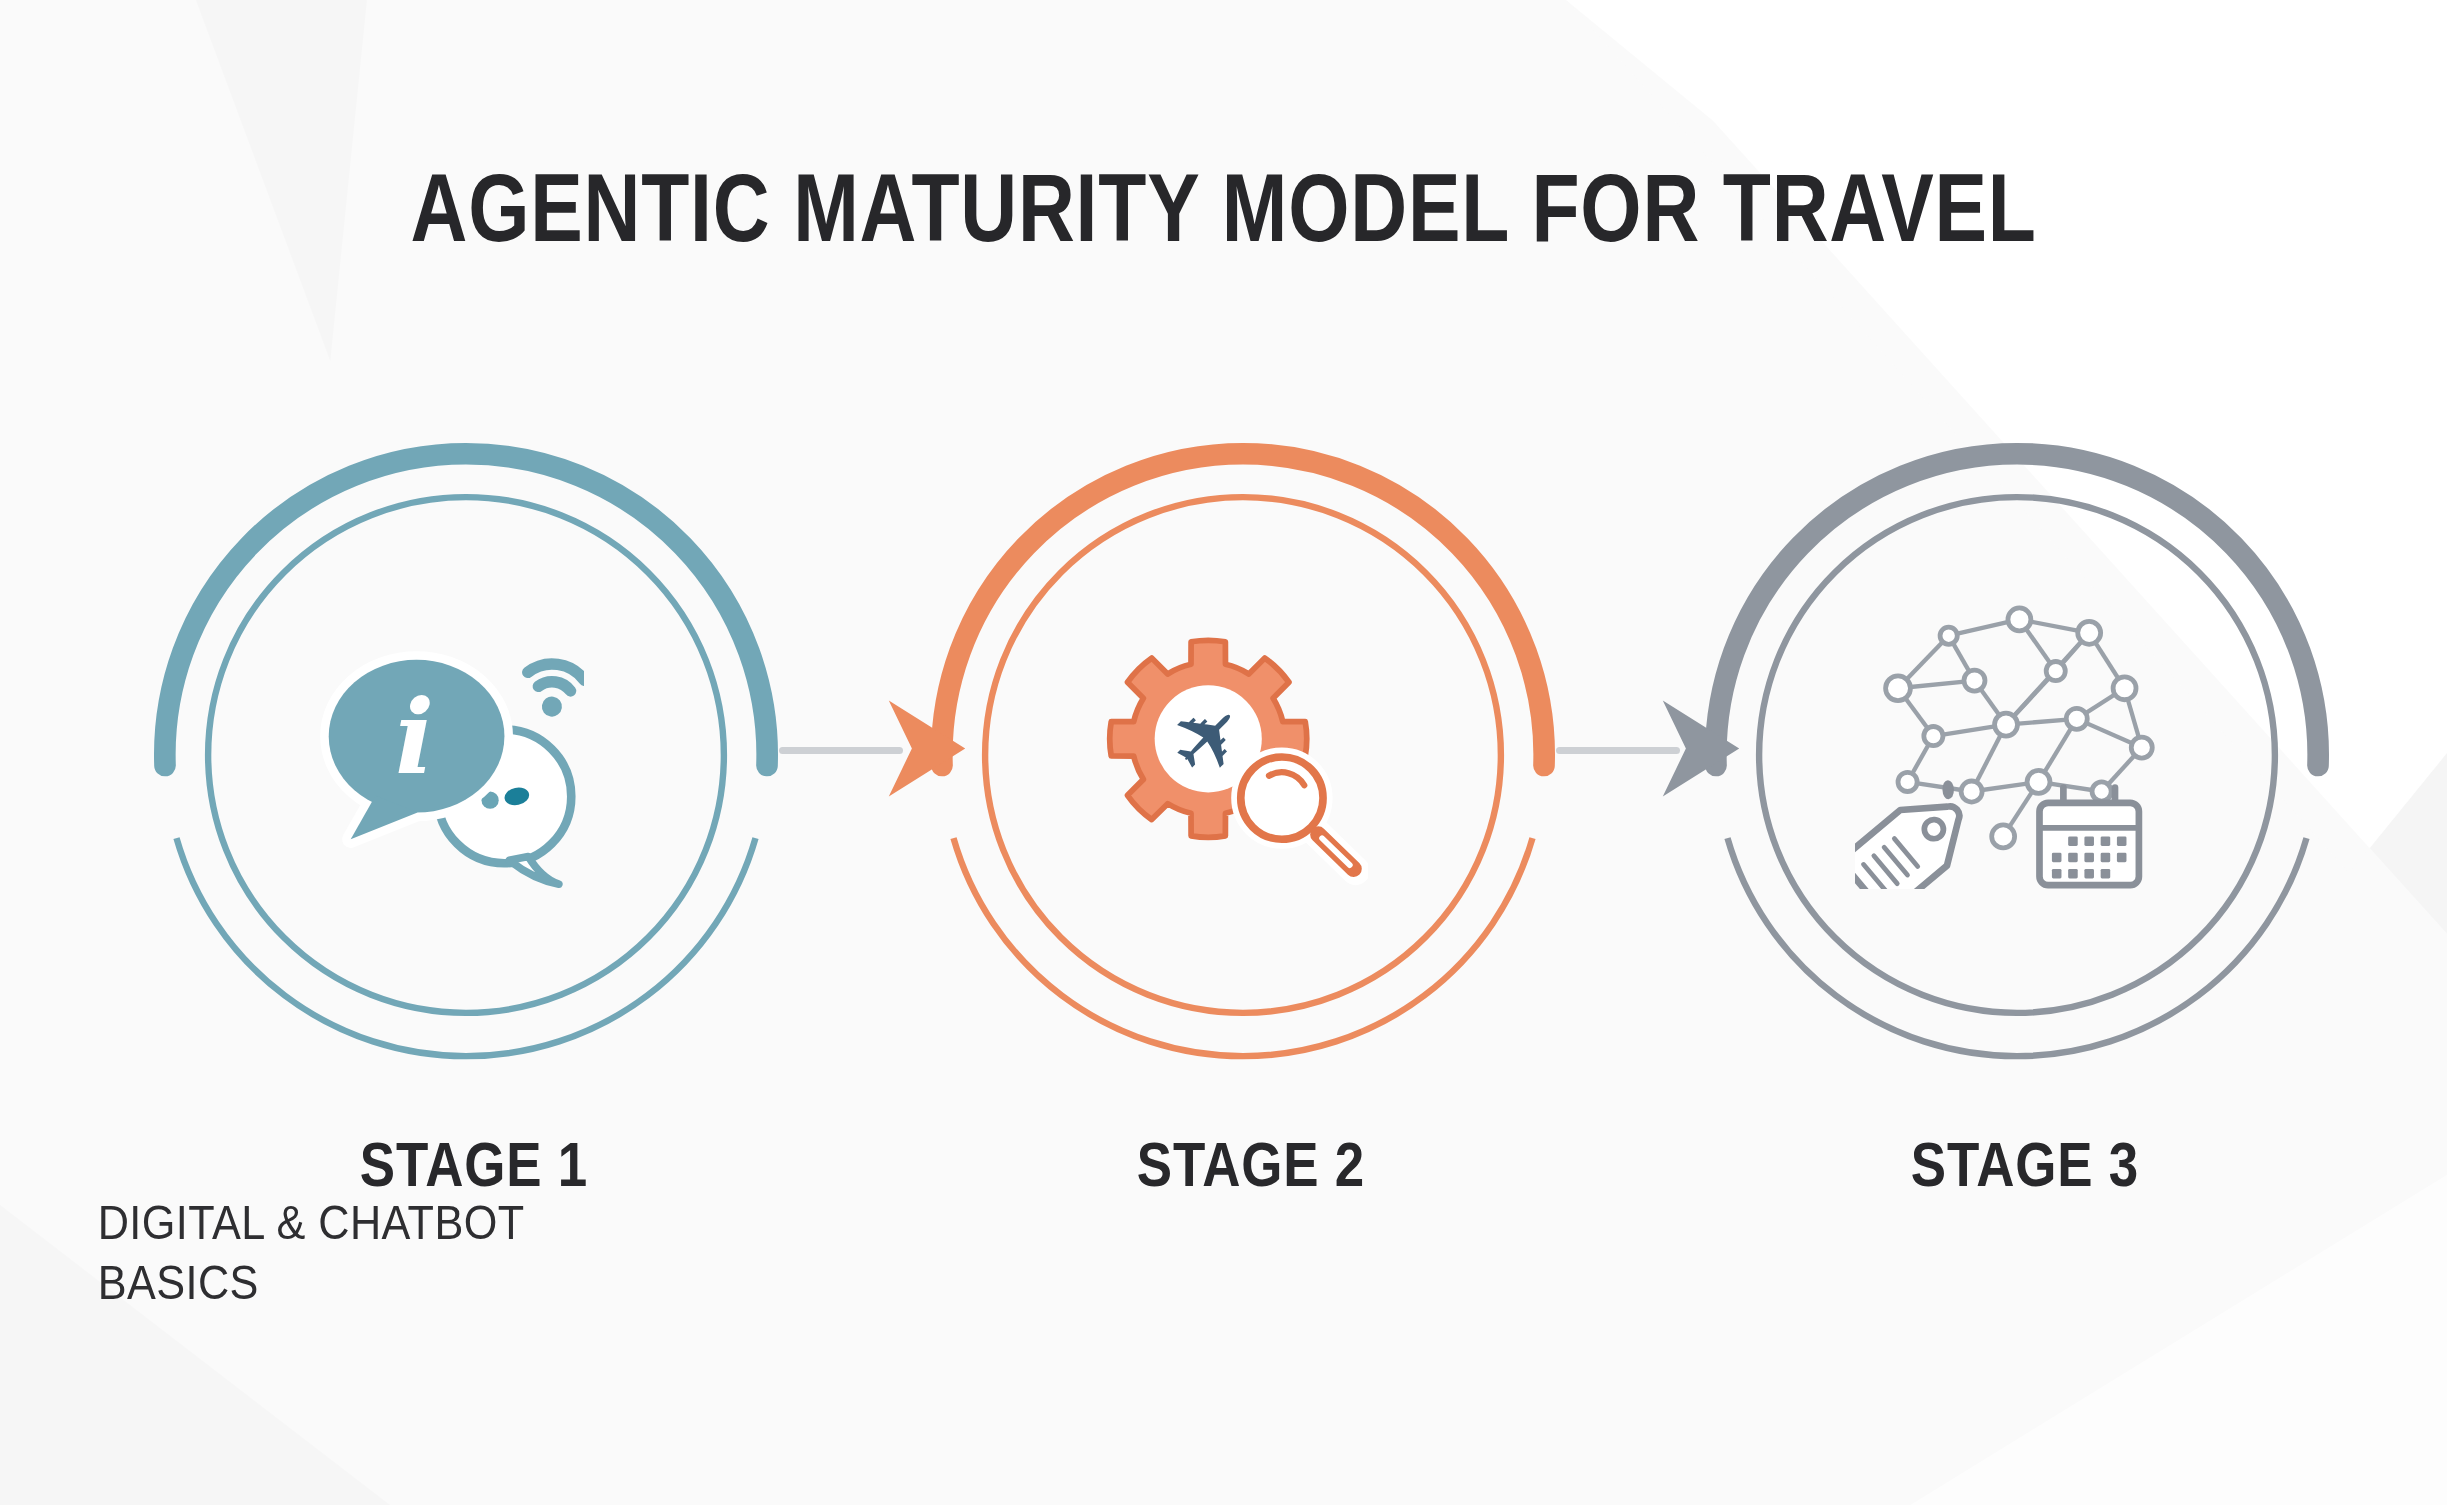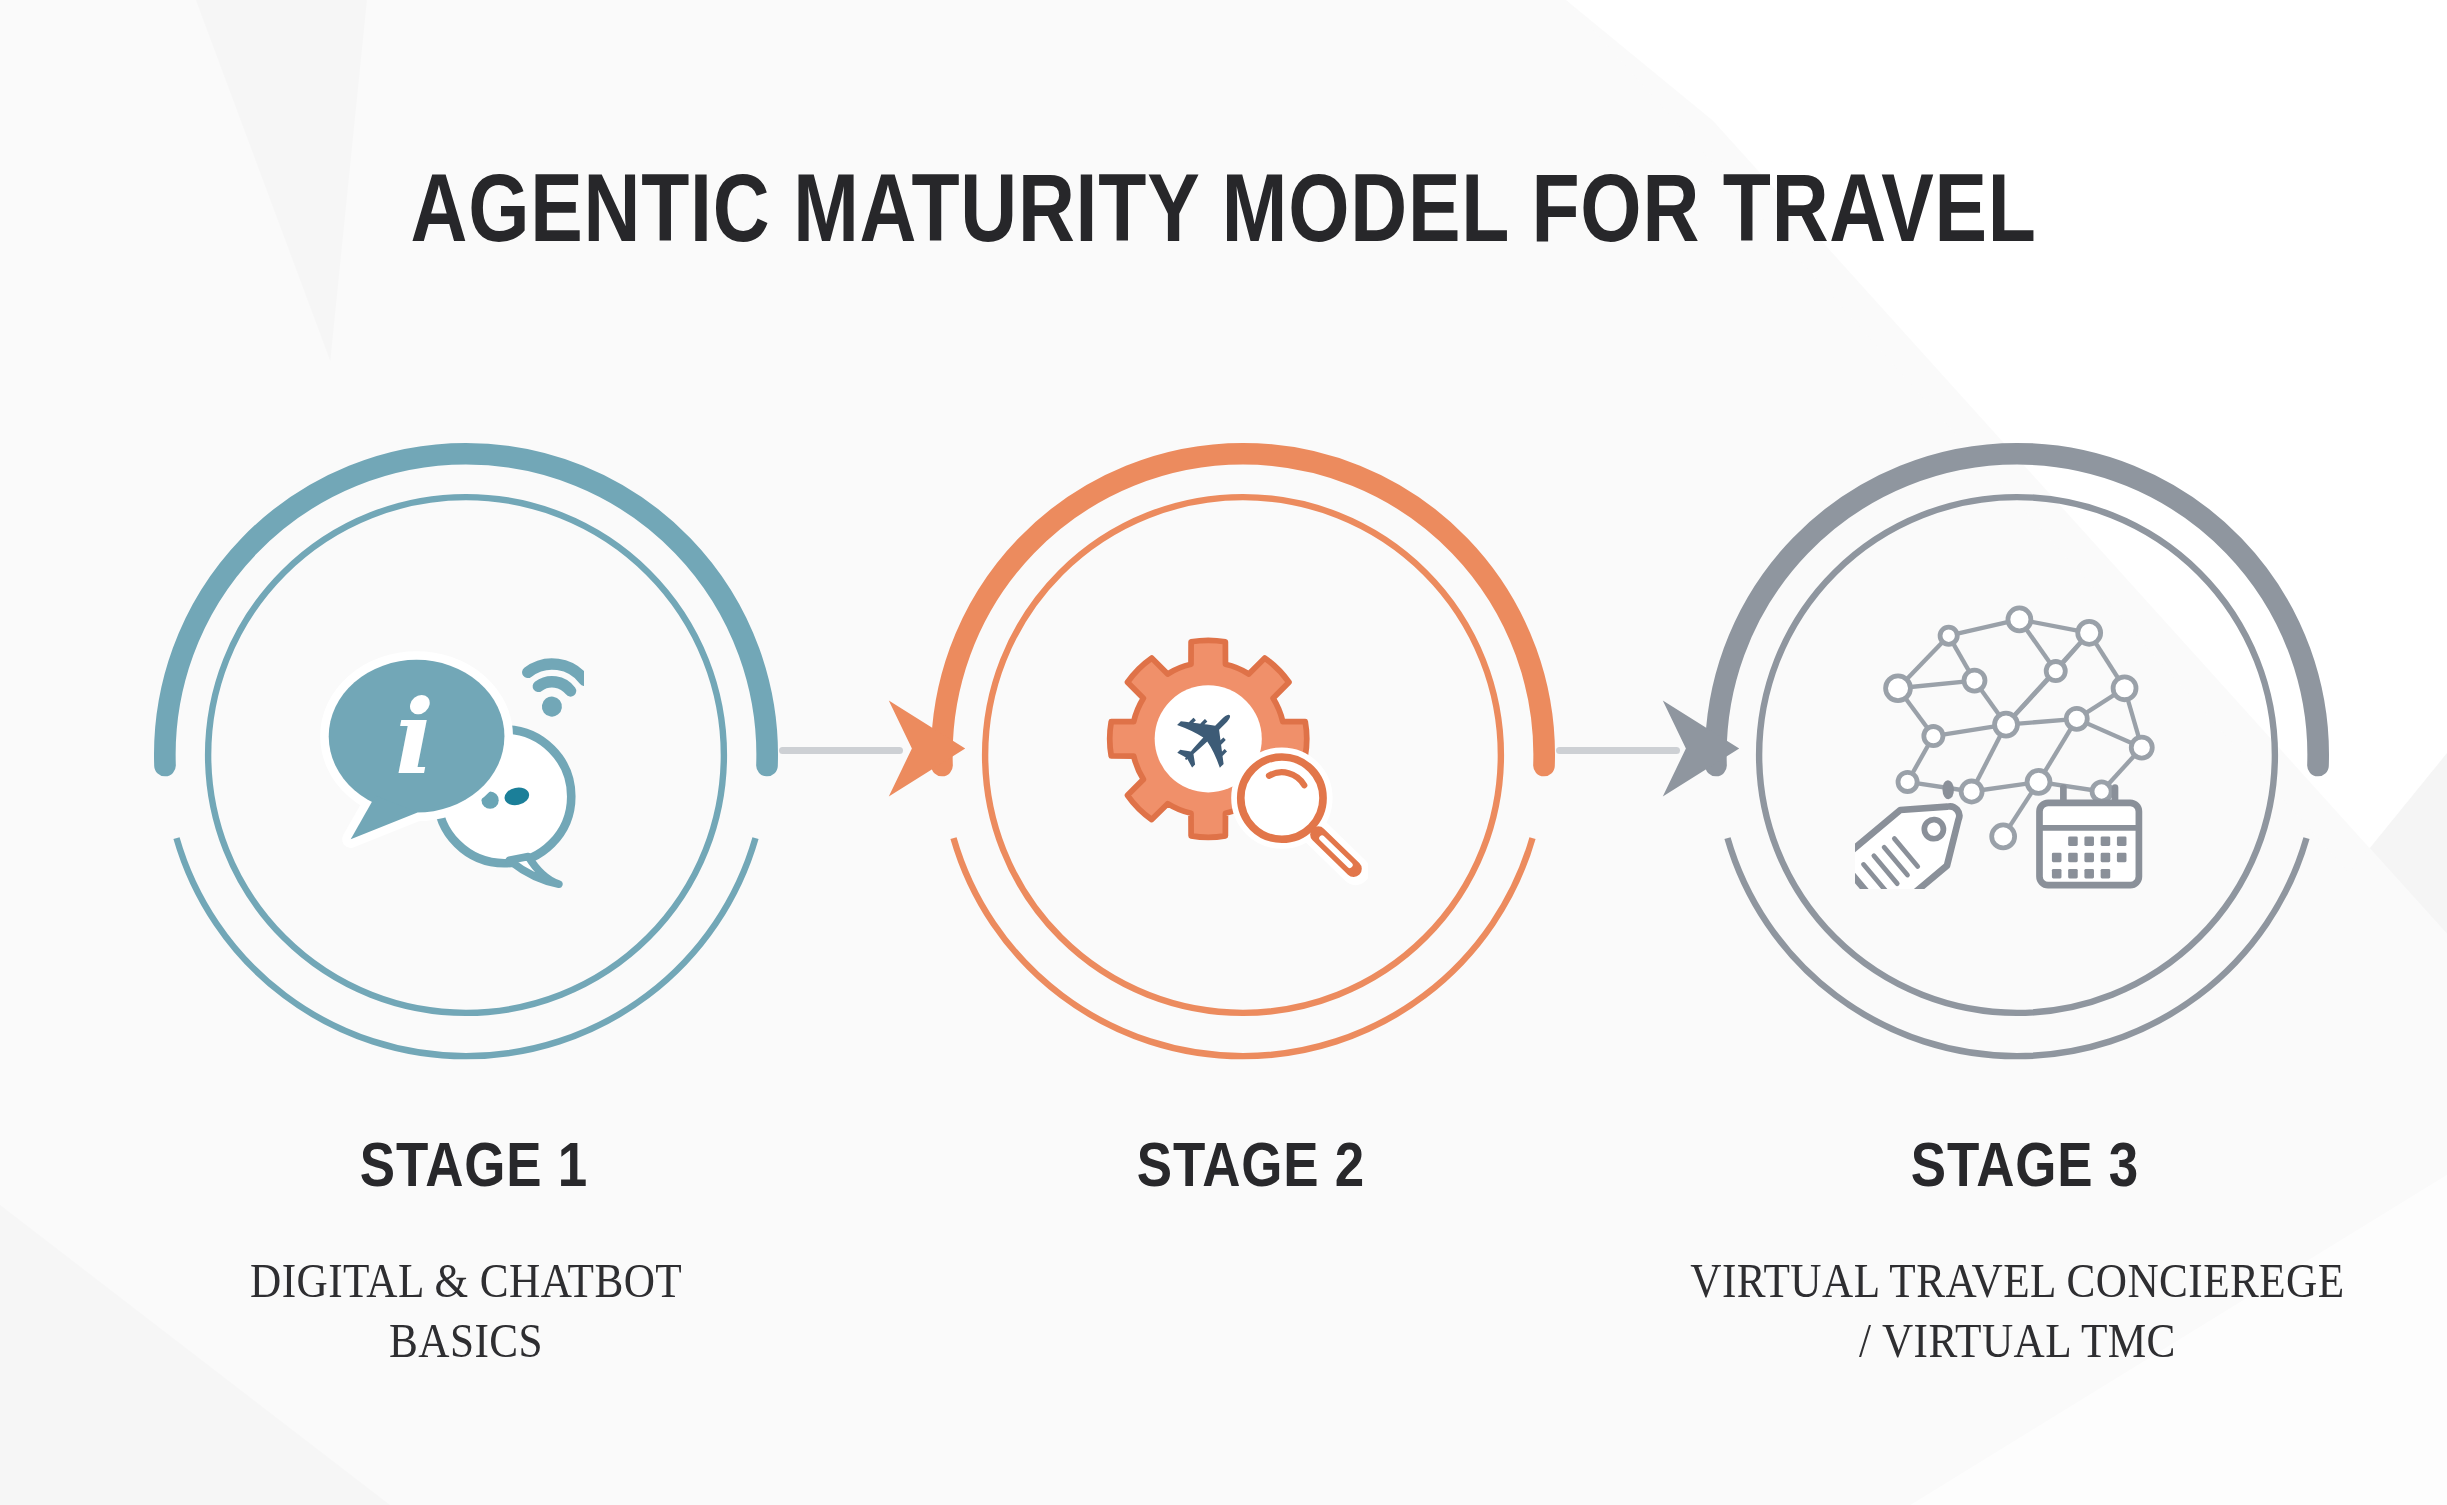--- a/index.html
+++ b/index.html
@@ -42,21 +42,21 @@
   .icon-3{left:158px;top:129px;width:325px;height:325px;}
 
   .stage-name{
     position:absolute;top:693px;left:8px;width:100%;text-align:center;white-space:nowrap;
   }
   .stage-name span{
     display:inline-block;font-size:63px;font-weight:700;color:#28282b;
     letter-spacing:1px;transform:scaleX(0.84);transform-origin:center;
   }
   .stage-desc{
-    position:absolute;top:816px;left:0;width:100%;text-align:center;font-family:Liberation Serif, serif;
+    position:absolute;top:758px;left:0;width:100%;text-align:left;
   }
   .stage-desc span{
     display:inline-block;font-size:48px;font-weight:400;color:#2e2e31;
     letter-spacing:0.5px;line-height:1.24;white-space:pre-line;
     transform:scaleX(0.9);transform-origin:center;
   }
 
   .connector-line{
     position:absolute;top:747px;height:6.7px;width:124px;
     background:#cdd0d4;border-radius:3.8px;
@@ -243,24 +243,20 @@
               <rect x="-22" y="27" width="10" height="10" rx="1.5"></rect>
             <rect x="-5" y="27" width="10" height="10" rx="1.5"></rect>
               <rect x="12" y="27" width="10" height="10" rx="1.5"></rect>
           </g>
         </g>
       </svg>
     </div>
     <div class="stage-name">
       <span>STAGE 3</span>
     </div>
-    <div class="stage-desc">
-      <span>VIRTUAL TRAVEL CONCIEREGE
-/ VIRTUAL TMC</span>
-    </div>
   </div>
 
   <div class="connector-line line-1"></div>
   <svg class="connector-arrow arrow-1" viewBox="0 0 90 112">
     <polygon points="2,2 88,56 2,110 28,56"></polygon>
   </svg>
   <div class="connector-line line-2"></div>
   <svg class="connector-arrow arrow-2" viewBox="0 0 90 112">
     <polygon points="2,2 88,56 2,110 28,56"></polygon>
   </svg>

